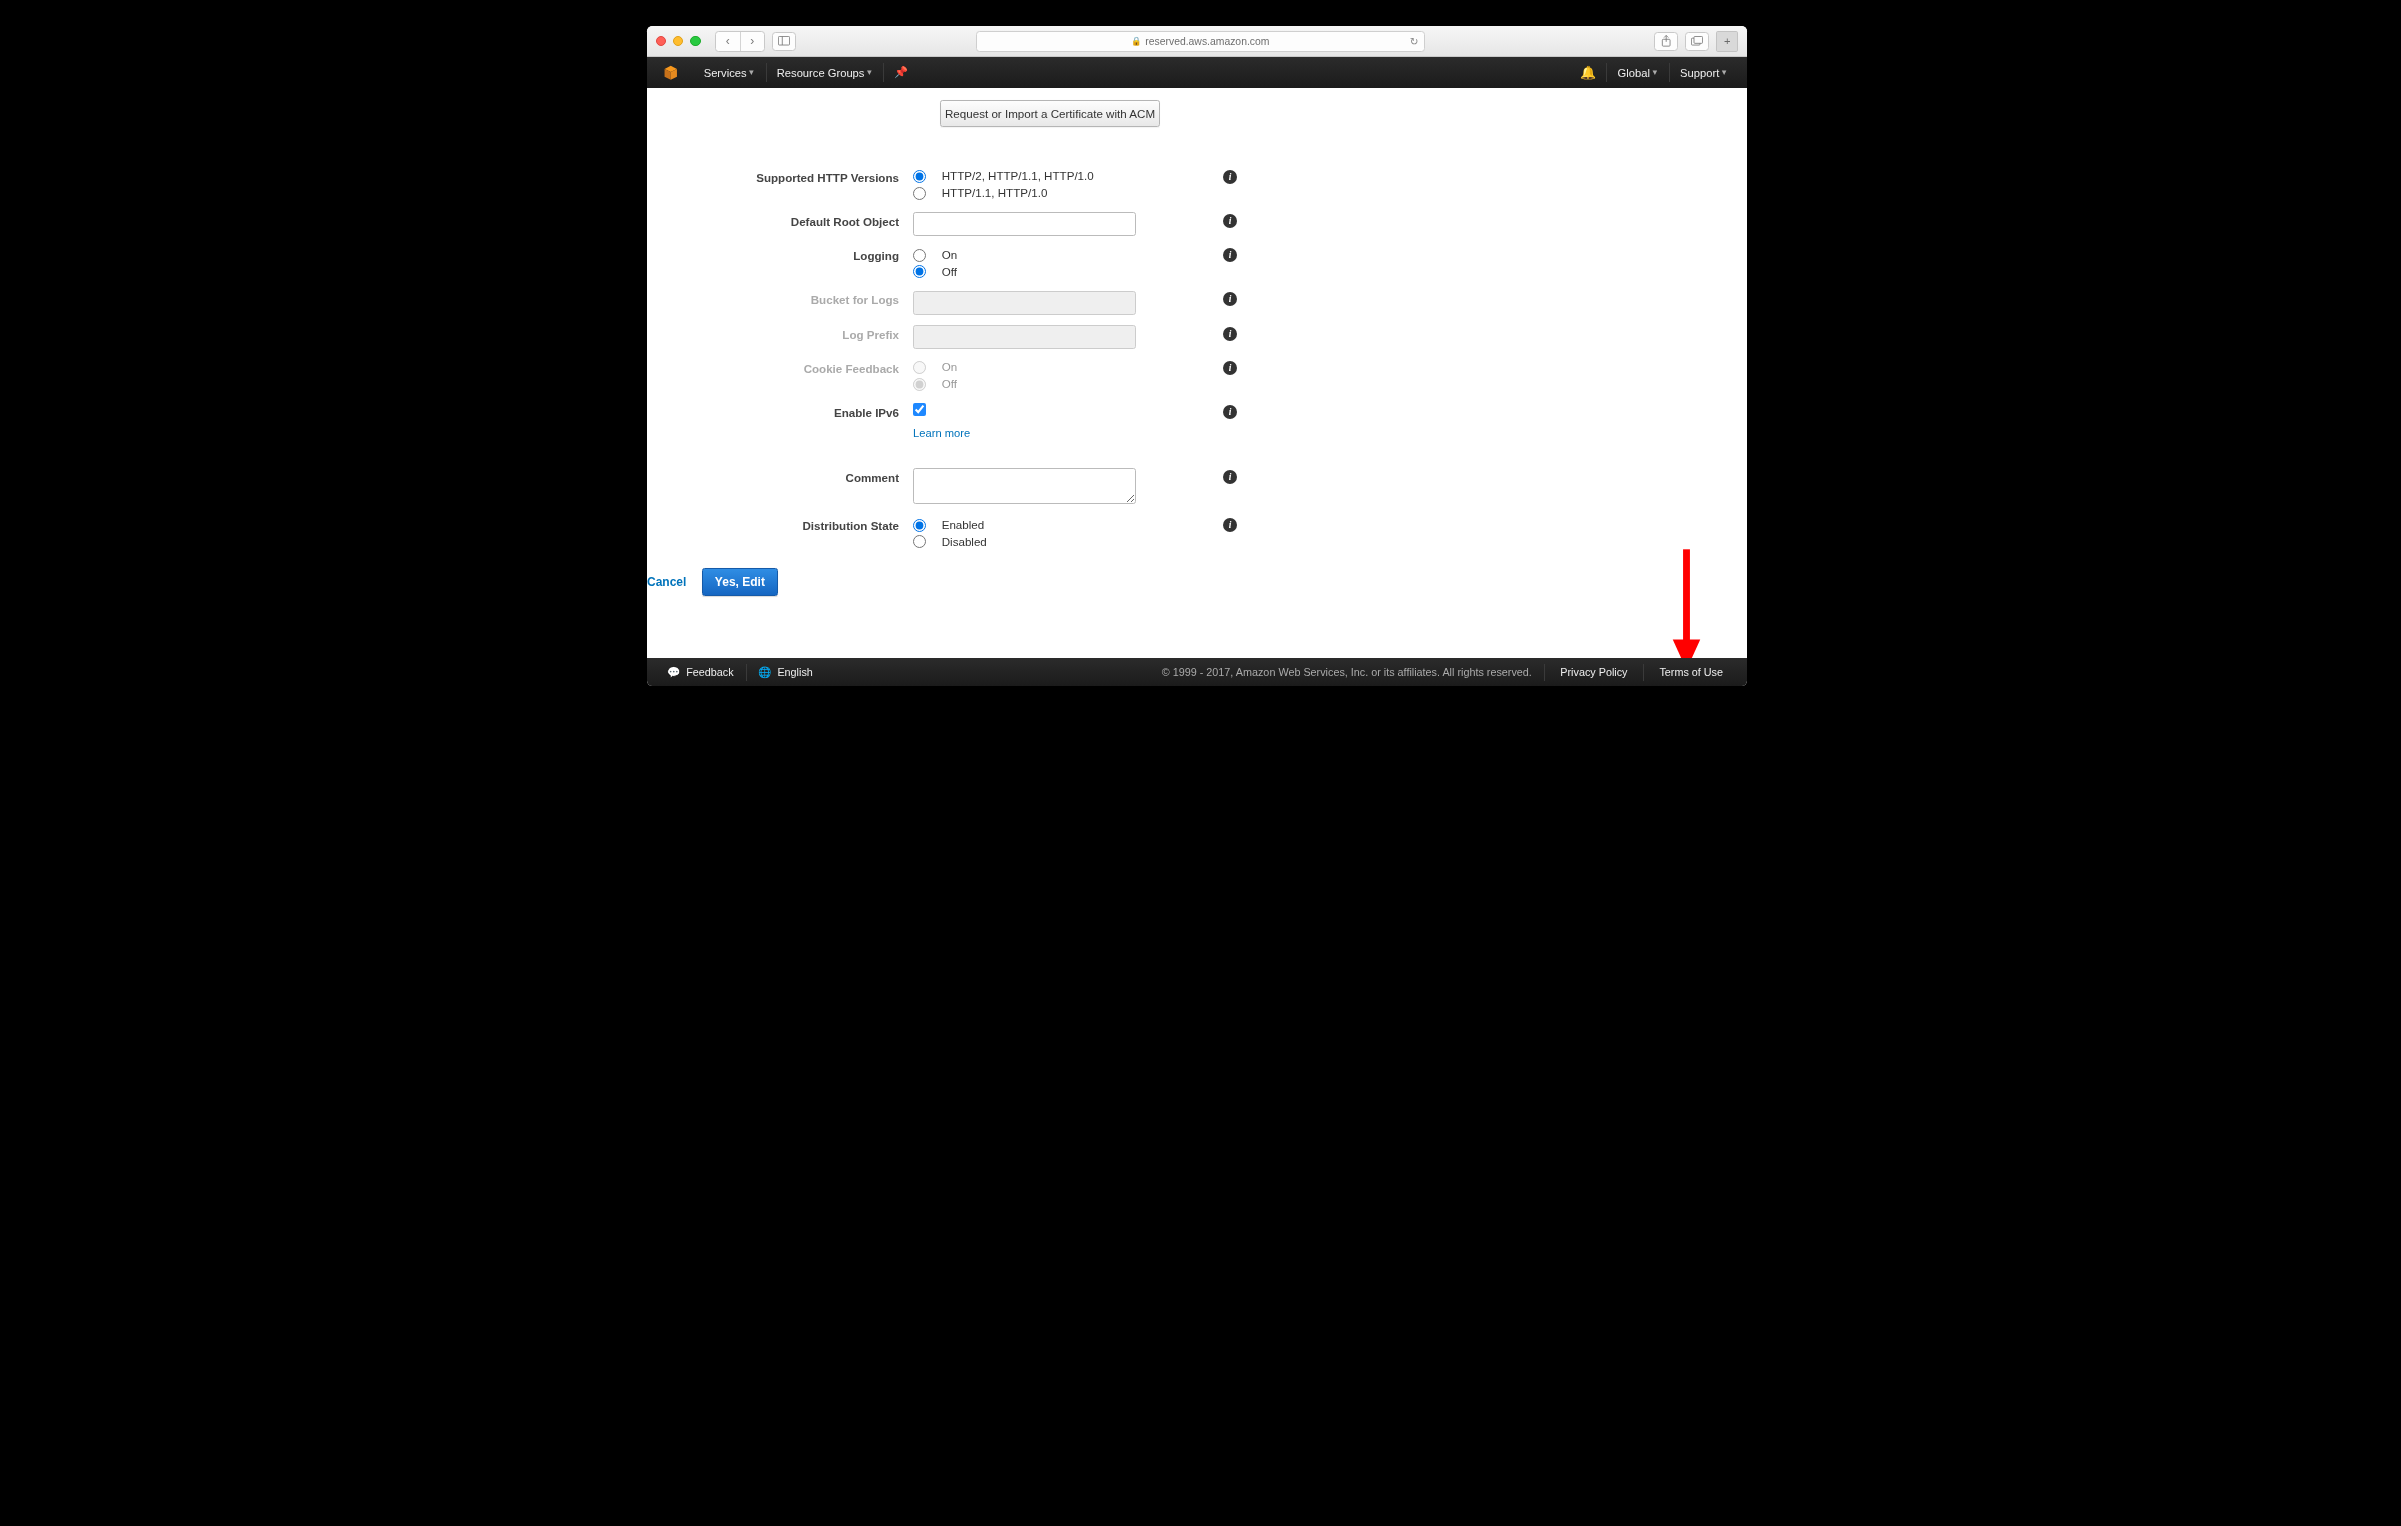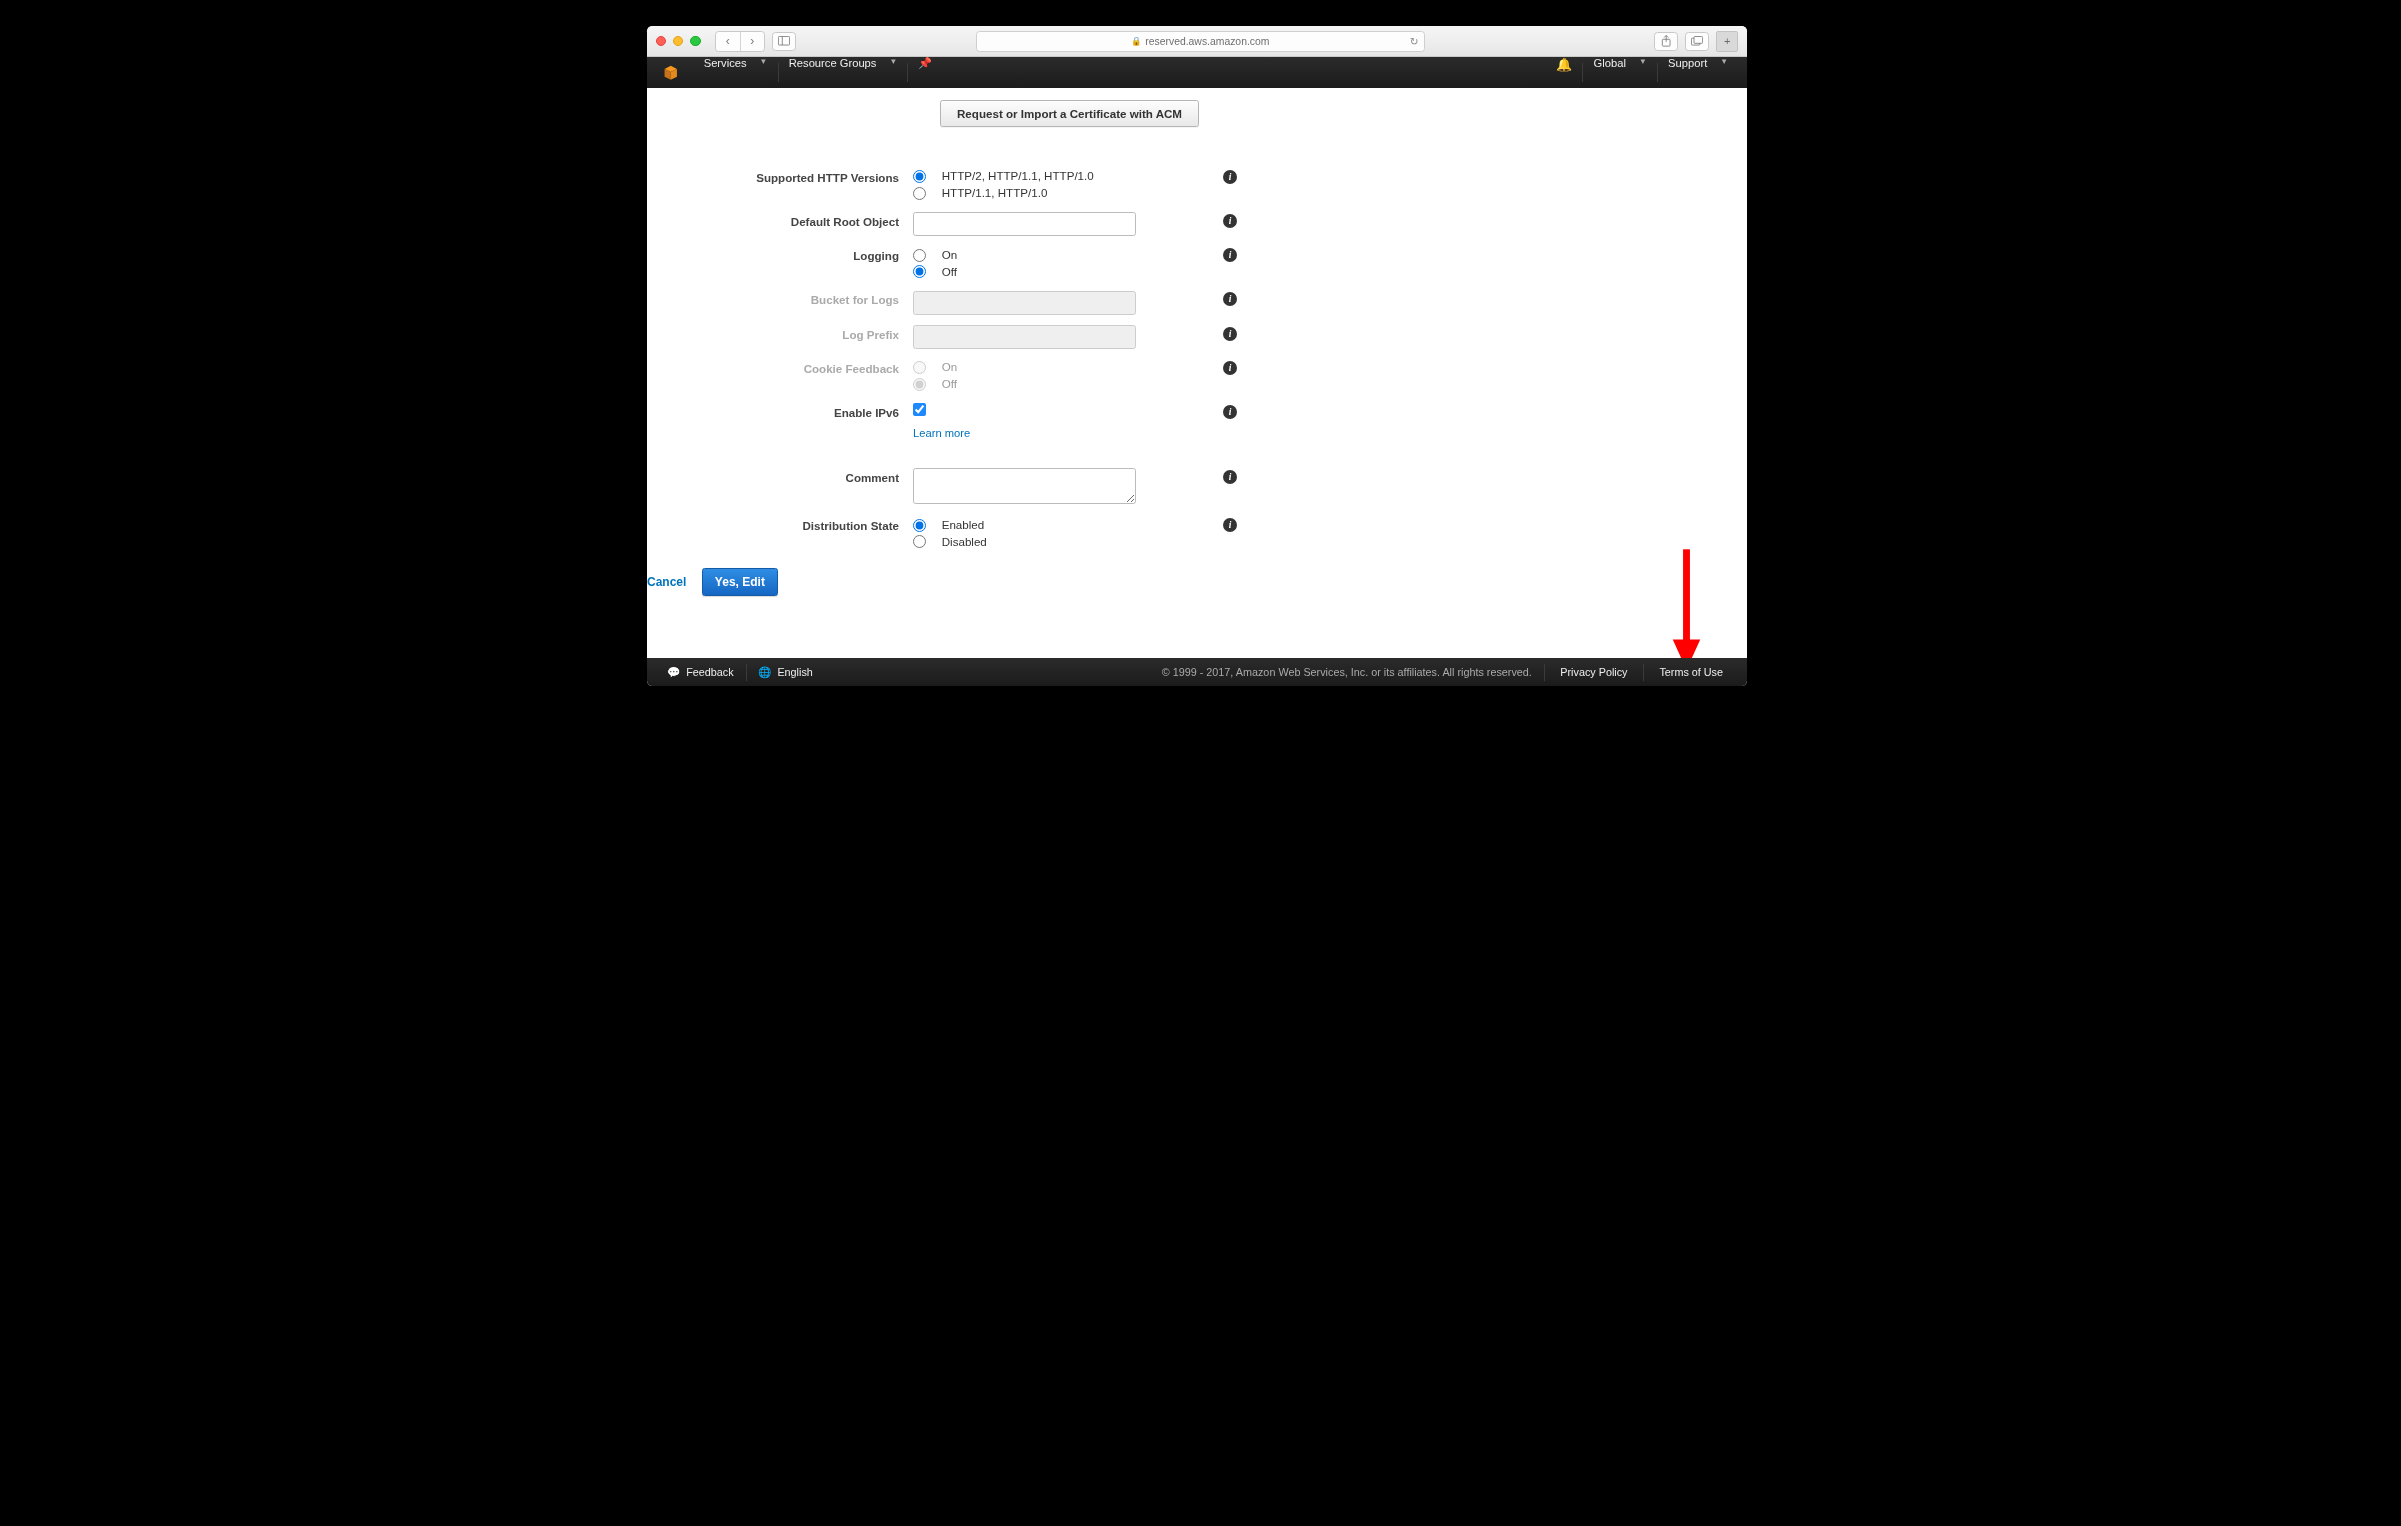--- a/index.html
+++ b/index.html
@@ -20,32 +20,32 @@
   .tb-btn { width:24px; height:19px; border:0.9px solid #c9c9c9; border-radius:3.5px; background:#fdfdfd; color:#7a7a7a; display:flex;align-items:center;justify-content:center;}
   .addr { flex:1; max-width:449px; height:21px; margin-left:173px; border:0.9px solid #cfcfcf; border-radius:3.5px; background:#fdfdfd; display:flex; align-items:center; justify-content:center; position:relative; font-size:10.4px; color:#6e6e6e;}
   .addr .lock{ font-size:8.6px; margin-right:3.5px; color:#8a8a8a;}
   .addr .reload{ position:absolute; right:5.2px; color:#8a8a8a;}
   .tb-right { margin-left:auto; display:flex; gap:7px; align-items:center;}
   .plus { width:22.4px; height:21px; background:#d9d9d9; border:0.9px solid #c3c3c3; display:flex;align-items:center;justify-content:center; color:#6b6b6b; border-radius:1.7px;}
 
   
   .awsnav { height: 31px; background: linear-gradient(#2b2b2b,#1b1b1b); color:#ddd; display:flex; align-items:center; padding:0 10.4px; font-size:11.2px;}
   .awsnav .cube{ width:15.5px; height:15.5px; margin:0 17px 0 5.2px; display:inline-block;}
-  .awsnav .item{ padding:0 8.6px; display:flex; align-items:flex-start; gap:13px; height:100%; cursor:pointer; color:#eee;}
+  .awsnav .item{ padding:0 8.6px; display:flex; align-items:center; gap:1px; height:100%; cursor:pointer; color:#eee;}
   .awsnav .sep{ width:0.9px; height:19px; background:#3a3a3a; margin:0 1.7px;}
   .awsnav .caret{ font-size:7.8px; color:#aaa;}
   .awsnav .pin{ color:#ddd; font-size:11.2px;}
   .awsnav .spacer{ flex:1;}
   .awsnav .bell{ font-size:13px;}
 
   
   .content { flex:1; overflow:auto; background:#fff; position:relative;}
   .form-area { padding: 5.2px 0 17px 0; }
   .toprow { margin-left: 293px; }
-  .btn-grey { background: linear-gradient(#fdfdfd,#e8e8e8); border:0.9px solid #b5b5b5; border-radius:2.6px; padding:6px 16px; font-size:11.6px; font-weight:700; color:#333; box-shadow:0 0.9px 0.9px rgba(0,0,0,.05);}
+  .btn-grey { background: linear-gradient(#fdfdfd,#e8e8e8); border:0.9px solid #b5b5b5; border-radius:2.6px; padding:6px 4px; font-size:11.6px; font-weight:400; color:#333; box-shadow:0 0.9px 0.9px rgba(0,0,0,.05);}
   .helptext{ font-size:10.8px; color:#555; margin-top:7px; line-height:1.55;}
   .link{ color:#0073bb; text-decoration:none; cursor:pointer;}
 
   .row { display:flex; align-items:flex-start; padding:5.2px 0; }
   .row .lbl{ width:266px; text-align:right; font-weight:600; font-size:11.6px; color:#444; padding-right:14px; padding-top:2.6px;padding-left:16px;}
   .row.disabled .lbl{ color:#aaa;}
   .row .field{ width:224px; }
   .row .info{ margin-left:86px; padding-top:1.7px; color:#222;}
   .info-i { width:14px;height:14px; display:inline-flex; align-items:center;justify-content:center; border-radius:50%; background:#333; color:#fff; font-family:Georgia,serif; font-style:italic; font-weight:bold; font-size:9.5px;}
   .radio-line{ display:flex; align-items:center; gap:14px; font-size:11.6px; color:#333; line-height:1.45;}

